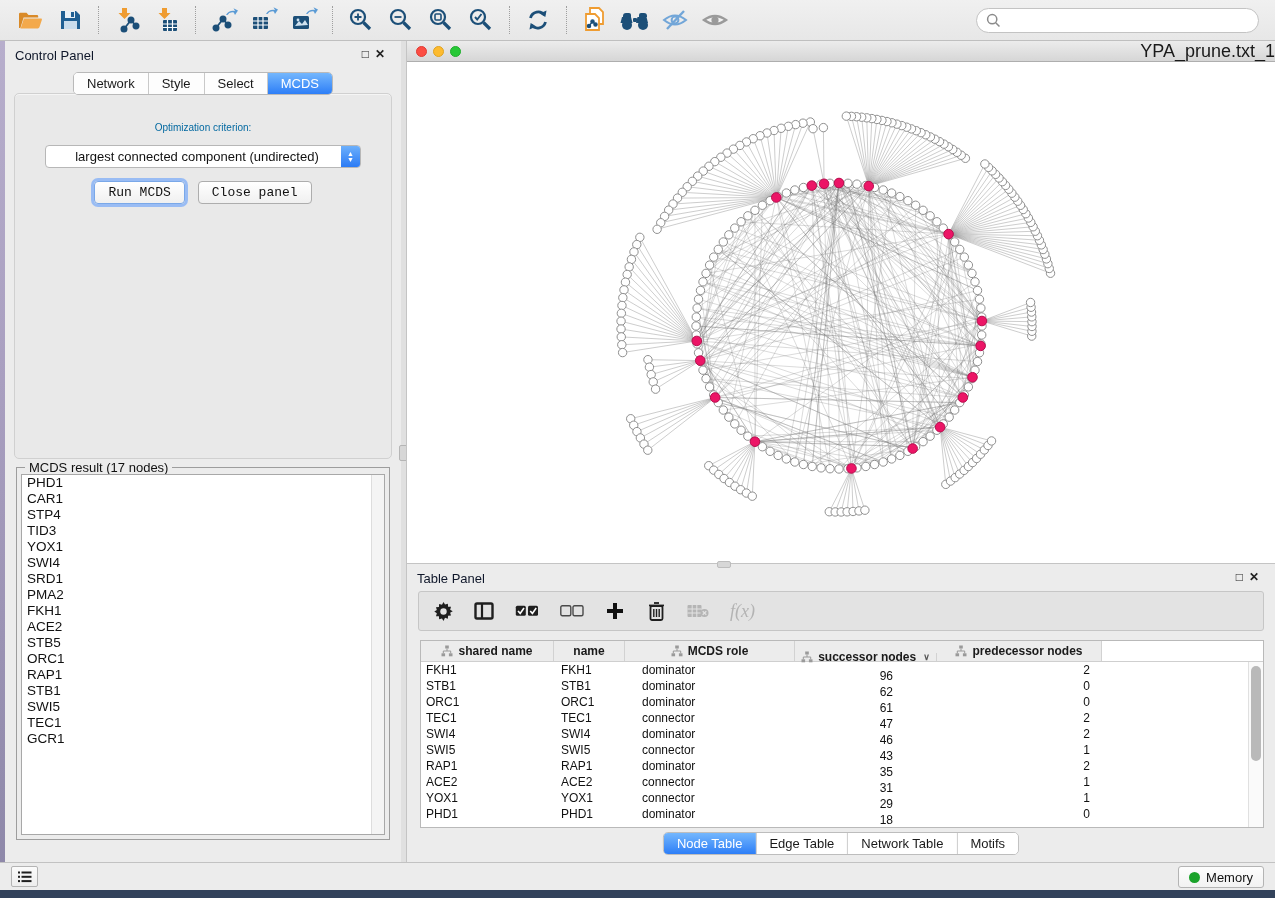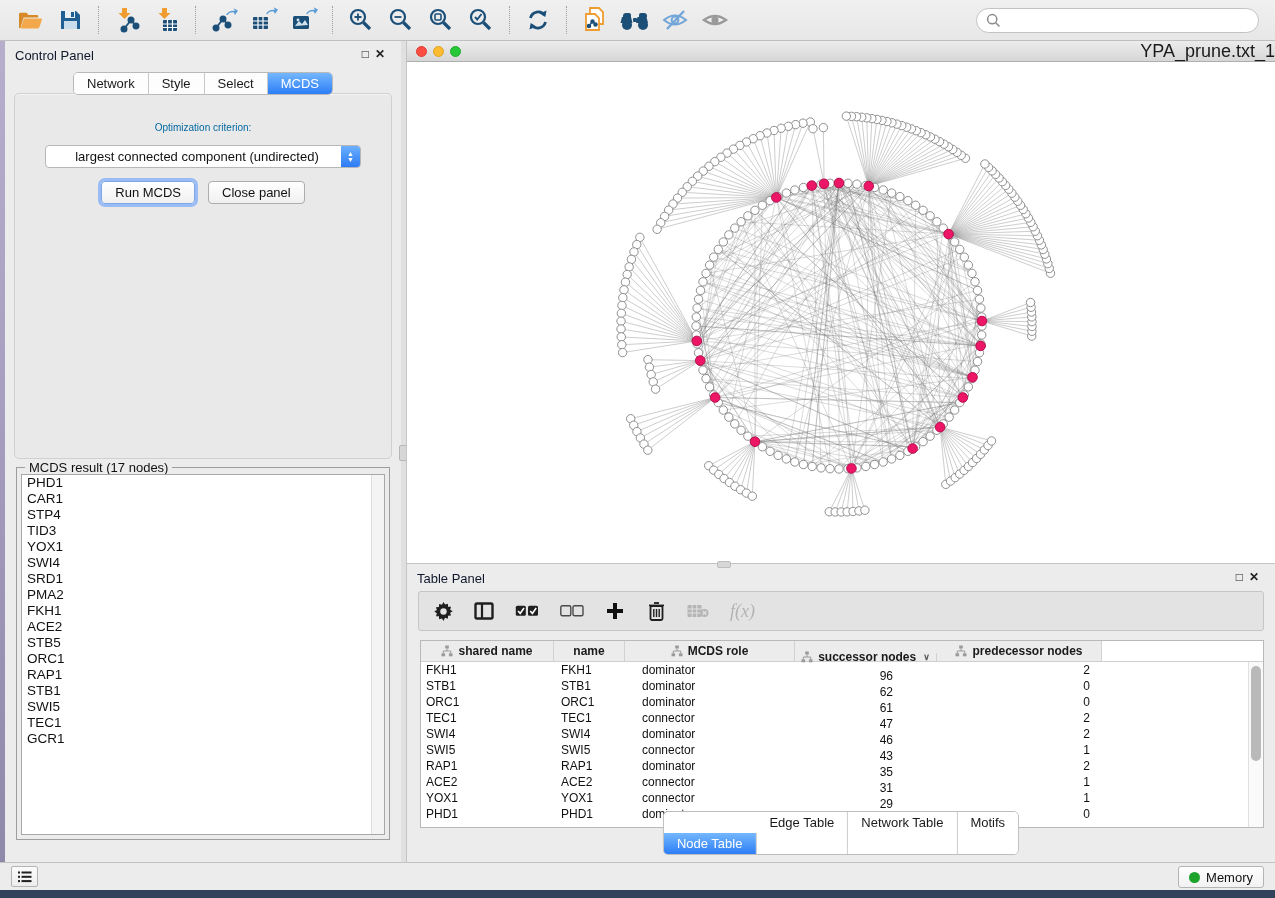--- a/index.html
+++ b/index.html
@@ -23,21 +23,21 @@
   .ctl-tabs { position:absolute; left:50%; transform:translateX(-50%); top:31px; display:flex; border:1px solid #b9b9b9; border-radius:5px; overflow:hidden; background:#fff; z-index:3; }
   .ctl-tab { padding:3px 13px; font-size:13px; color:#1a1a1a; background:#fdfdfd; border-right:1px solid #c9c9c9; cursor:pointer; }
   .ctl-tab:last-child { border-right:none; }
   .ctl-tab.active { background:linear-gradient(#74b7fd,#2d7ef7); color:#fff; }
   .ctl-body { position:absolute; left:9px; right:9px; top:52px; height:366px; background:#e9e9e9; border:1px solid #d0d0d0; border-radius:5px; box-shadow:inset 0 1px 0 #f5f5f5; text-align:center; }
   .opt-label { margin-top:28px; font-size:10px; color:#0369a1; }
   .dropdown { margin:12px auto 0; width:316px; height:23px; background:#fff; border:1px solid #b7b7b7; border-radius:4px; display:flex; align-items:center; cursor:pointer; position:relative; }
   .dropdown-value { flex:1; font-size:13px; color:#111; text-align:center; padding-left:7px; white-space:nowrap; }
   .dropdown-stepper { width:19px; height:21px; border-radius:0 3px 3px 0; background:linear-gradient(#6cb0fc,#2c7bf5); display:flex; flex-direction:column; align-items:center; justify-content:center; color:#fff; font-size:7px; line-height:6px; }
   .btn-row { margin-top:13px; display:flex; justify-content:center; gap:13px; }
-  .aqua-btn { font-size:13px; color:#111; background:linear-gradient(#ffffff,#f0f0f0); border:1px solid #adadad; border-radius:4px; padding:3px 13px; cursor:pointer; font-family:Liberation Sans, sans-serif; }
+  .aqua-btn { font-size:13px; color:#111; background:linear-gradient(#ffffff,#f0f0f0); border:1px solid #adadad; border-radius:4px; padding:3px 13px; cursor:pointer; font-family:Liberation Mono, monospace; }
   .aqua-btn.focused { box-shadow:0 0 0 3px rgba(110,165,250,.65); border-color:#7aa8e8; }
   .mcds-fieldset { position:absolute; left:11px; right:11px; top:426px; bottom:22px; border:1px solid #9d9d9d; background:#ececec; }
   .mcds-legend { position:absolute; top:-8px; left:8px; background:#ececec; padding:0 4px; font-size:13px; color:#111; }
   .mcds-list { position:absolute; left:4px; right:4px; top:6px; bottom:4px; background:#fff; border:1px solid #a8a8a8; overflow:hidden; }
   .mcds-scroll { position:absolute; right:0; top:0; bottom:0; width:13px; background:#f4f4f4; border-left:1px solid #ddd; }
   .mcds-item { font-size:13.5px; color:#111; line-height:16px; padding-left:5px; cursor:default; }
 
   
   .vsplit { position:absolute; left:401px; top:41px; width:5px; bottom:36px; background:#e0e0e0; }
   .vsplit-handle { position:absolute; left:-2px; top:404px; width:9px; height:16px; background:#d7d7d7; border:1px solid #b5b5b5; border-radius:2px; cursor:col-resize; }
@@ -67,21 +67,21 @@
   .c1{width:133px;} .c2{width:71px;} .c3{width:170px;} .c4{width:142px;margin-top:12px;} .c5{width:165px;}
   .trow { display:flex; height:16px; align-items:center; cursor:default; }
   .td { font-size:12px; color:#111; white-space:nowrap; overflow:hidden; }
   .td.c1{padding-left:5px;} .td.c2{padding-left:7px;} .td.c3{padding-left:17px;}
   .td.c4{text-align:right; padding-right:44px;} .td.c5{text-align:right; padding-right:12px;}
   .vscroll { position:absolute; right:0; top:21px; bottom:0; width:15px; background:#fafafa; border-left:1px solid #e0e0e0; }
   .vthumb { position:absolute; left:2px; right:2px; top:4px; height:95px; background:#b9b9b9; border-radius:6px; cursor:pointer; }
   .tp-tabs { position:absolute; bottom:7px; left:50%; transform:translateX(-50%); display:flex; border:1px solid #bdbdbd; border-radius:5px; overflow:hidden; background:#fff; }
   .tp-tab { padding:3px 13px; font-size:13px; color:#1a1a1a; background:#fff; border-right:1px solid #c9c9c9; cursor:pointer; }
   .tp-tab:last-child { border-right:none; }
-  .tp-tab.active { background:linear-gradient(#74b7fd,#2d7ef7); color:#fff;margin-top:21px; }
+  .tp-tab.active { background:linear-gradient(#74b7fd,#2d7ef7); color:#fff; }
 
   
   .statusbar { position:absolute; left:0; right:0; top:862px; height:28px; background:#ececec; border-top:1px solid #c2c2c2; }
   .status-listbtn { position:absolute; left:11px; top:3px; width:27px; height:21px; background:linear-gradient(#fbfbfb,#eee); border:1px solid #b4b4b4; border-radius:2px; display:flex; align-items:center; justify-content:center; cursor:pointer; }
   .memory-btn { position:absolute; right:11px; top:3px; height:22px; background:linear-gradient(#fdfdfd,#f2f2f2); border:1px solid #b4b4b4; border-radius:3px; display:flex; align-items:center; gap:6px; padding:0 10px; font-size:13px; color:#111; cursor:pointer; }
   .memory-dot { width:11px; height:11px; border-radius:50%; background:#1ba32b; }
 </style>
 </head>
 <body>
 

